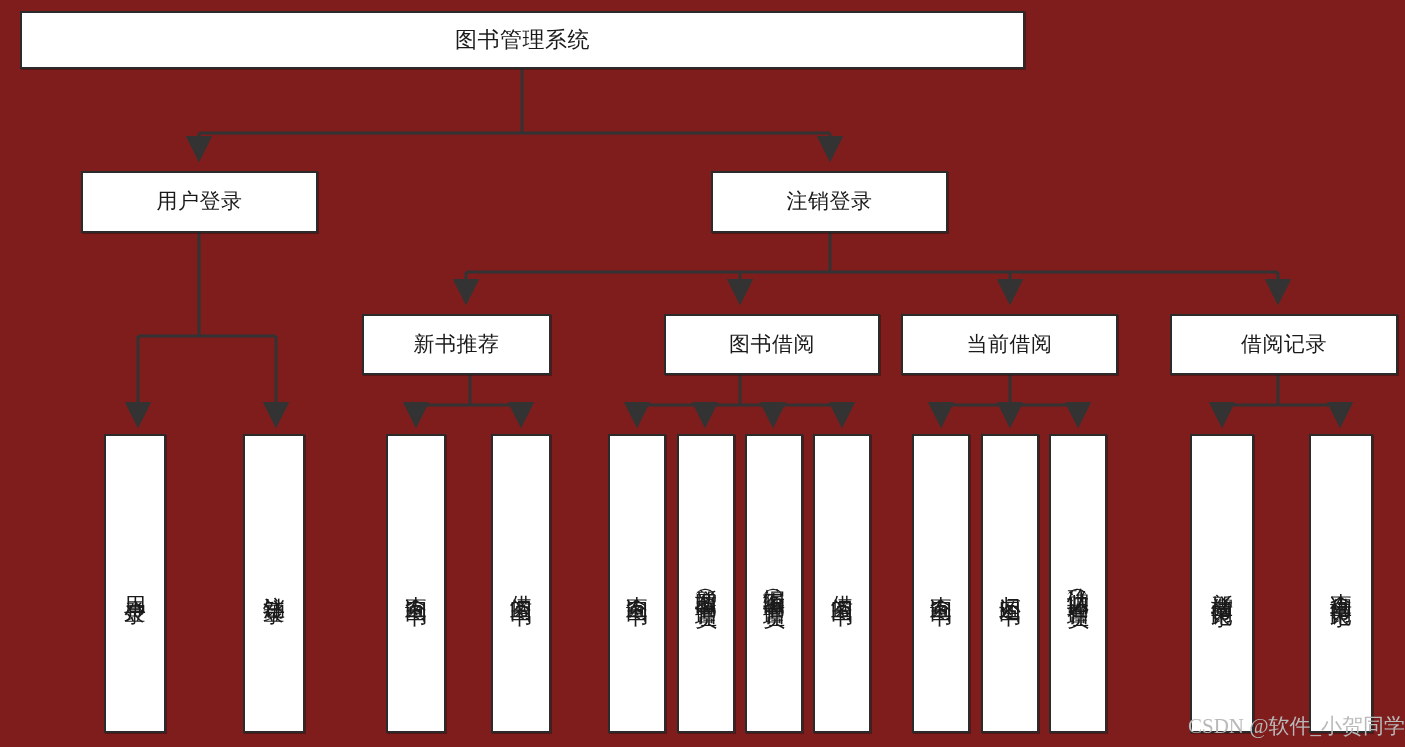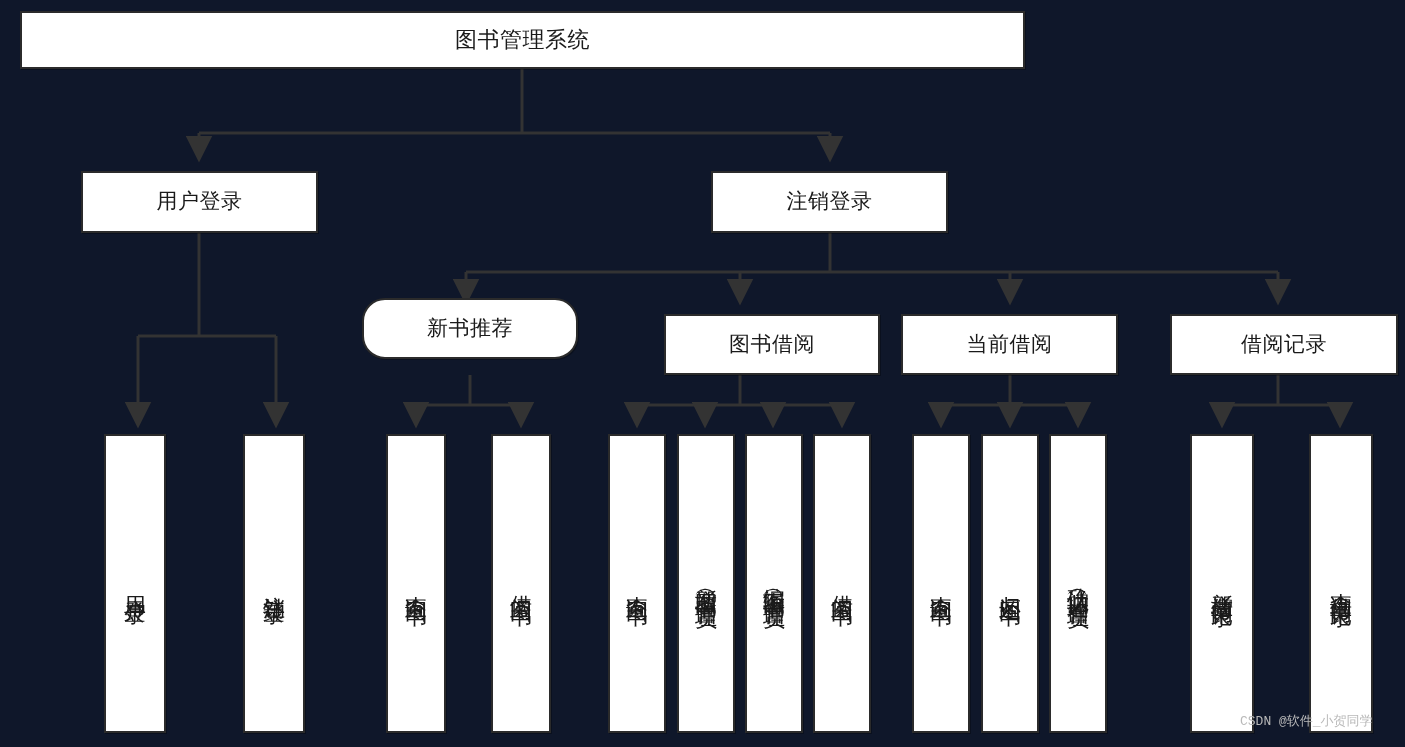--- a/index.html
+++ b/index.html
@@ -4,21 +4,21 @@
 <style>
   html, body {
     margin: 0;
     padding: 0;
     background: #ffffff;
   }
   #canvas {
     position: relative;
     width: 1405px;
     height: 747px;
-    background: #0f172a;
+    background: #7f1d1d;
     font-family: "DejaVu Sans", "Liberation Sans", sans-serif;
     overflow: hidden;
   }
   svg#wires {
     position: absolute;
     left: 0;
     top: 0;
     width: 1405px;
     height: 747px;
     pointer-events: none;
@@ -53,26 +53,26 @@
   .node.vert .lbl {
     writing-mode: vertical-rl;
     text-orientation: upright;
     font-size: 22px;
     letter-spacing: 3px;
     line-height: 1;
     max-height: 278px;
   }
   .watermark {
     position: absolute;
-    left: 1240px;
+    left: 1188px;
     top: 712px;
-    font-size: 13px;
+    font-size: 21px;
     color: #b9b9b9;
     white-space: nowrap;
-    font-family: Liberation Mono, monospace;
+    font-family: Liberation Serif, serif;
   }
 </style>
 </head>
 <body>
 
 <div id="canvas">
 
   <svg id="wires" viewBox="0 0 1405 747" xmlns="http://www.w3.org/2000/svg">
     <defs>
       <marker id="arrow" viewBox="0 0 12 12" refX="10" refY="6" markerWidth="9" markerHeight="9" orient="auto-start-reverse">
@@ -128,21 +128,21 @@
   </div>
 
   <div class="node horiz" style="left:81px; top:171px; width:237px; height:62px;">
     <span class="lbl">用户登录</span>
   </div>
 
   <div class="node horiz" style="left:711px; top:171px; width:237px; height:62px;">
     <span class="lbl">注销登录</span>
   </div>
 
-  <div class="node horiz" style="left:362px; top:298px; width:216px; height:61px;border-radius:23px;">
+  <div class="node horiz" style="left:362px; top:314px; width:189px; height:61px;">
     <span class="lbl">新书推荐</span>
   </div>
 
   <div class="node horiz" style="left:664px; top:314px; width:216px; height:61px;">
     <span class="lbl">图书借阅</span>
   </div>
 
   <div class="node horiz" style="left:901px; top:314px; width:217px; height:61px;">
     <span class="lbl">当前借阅</span>
   </div>

